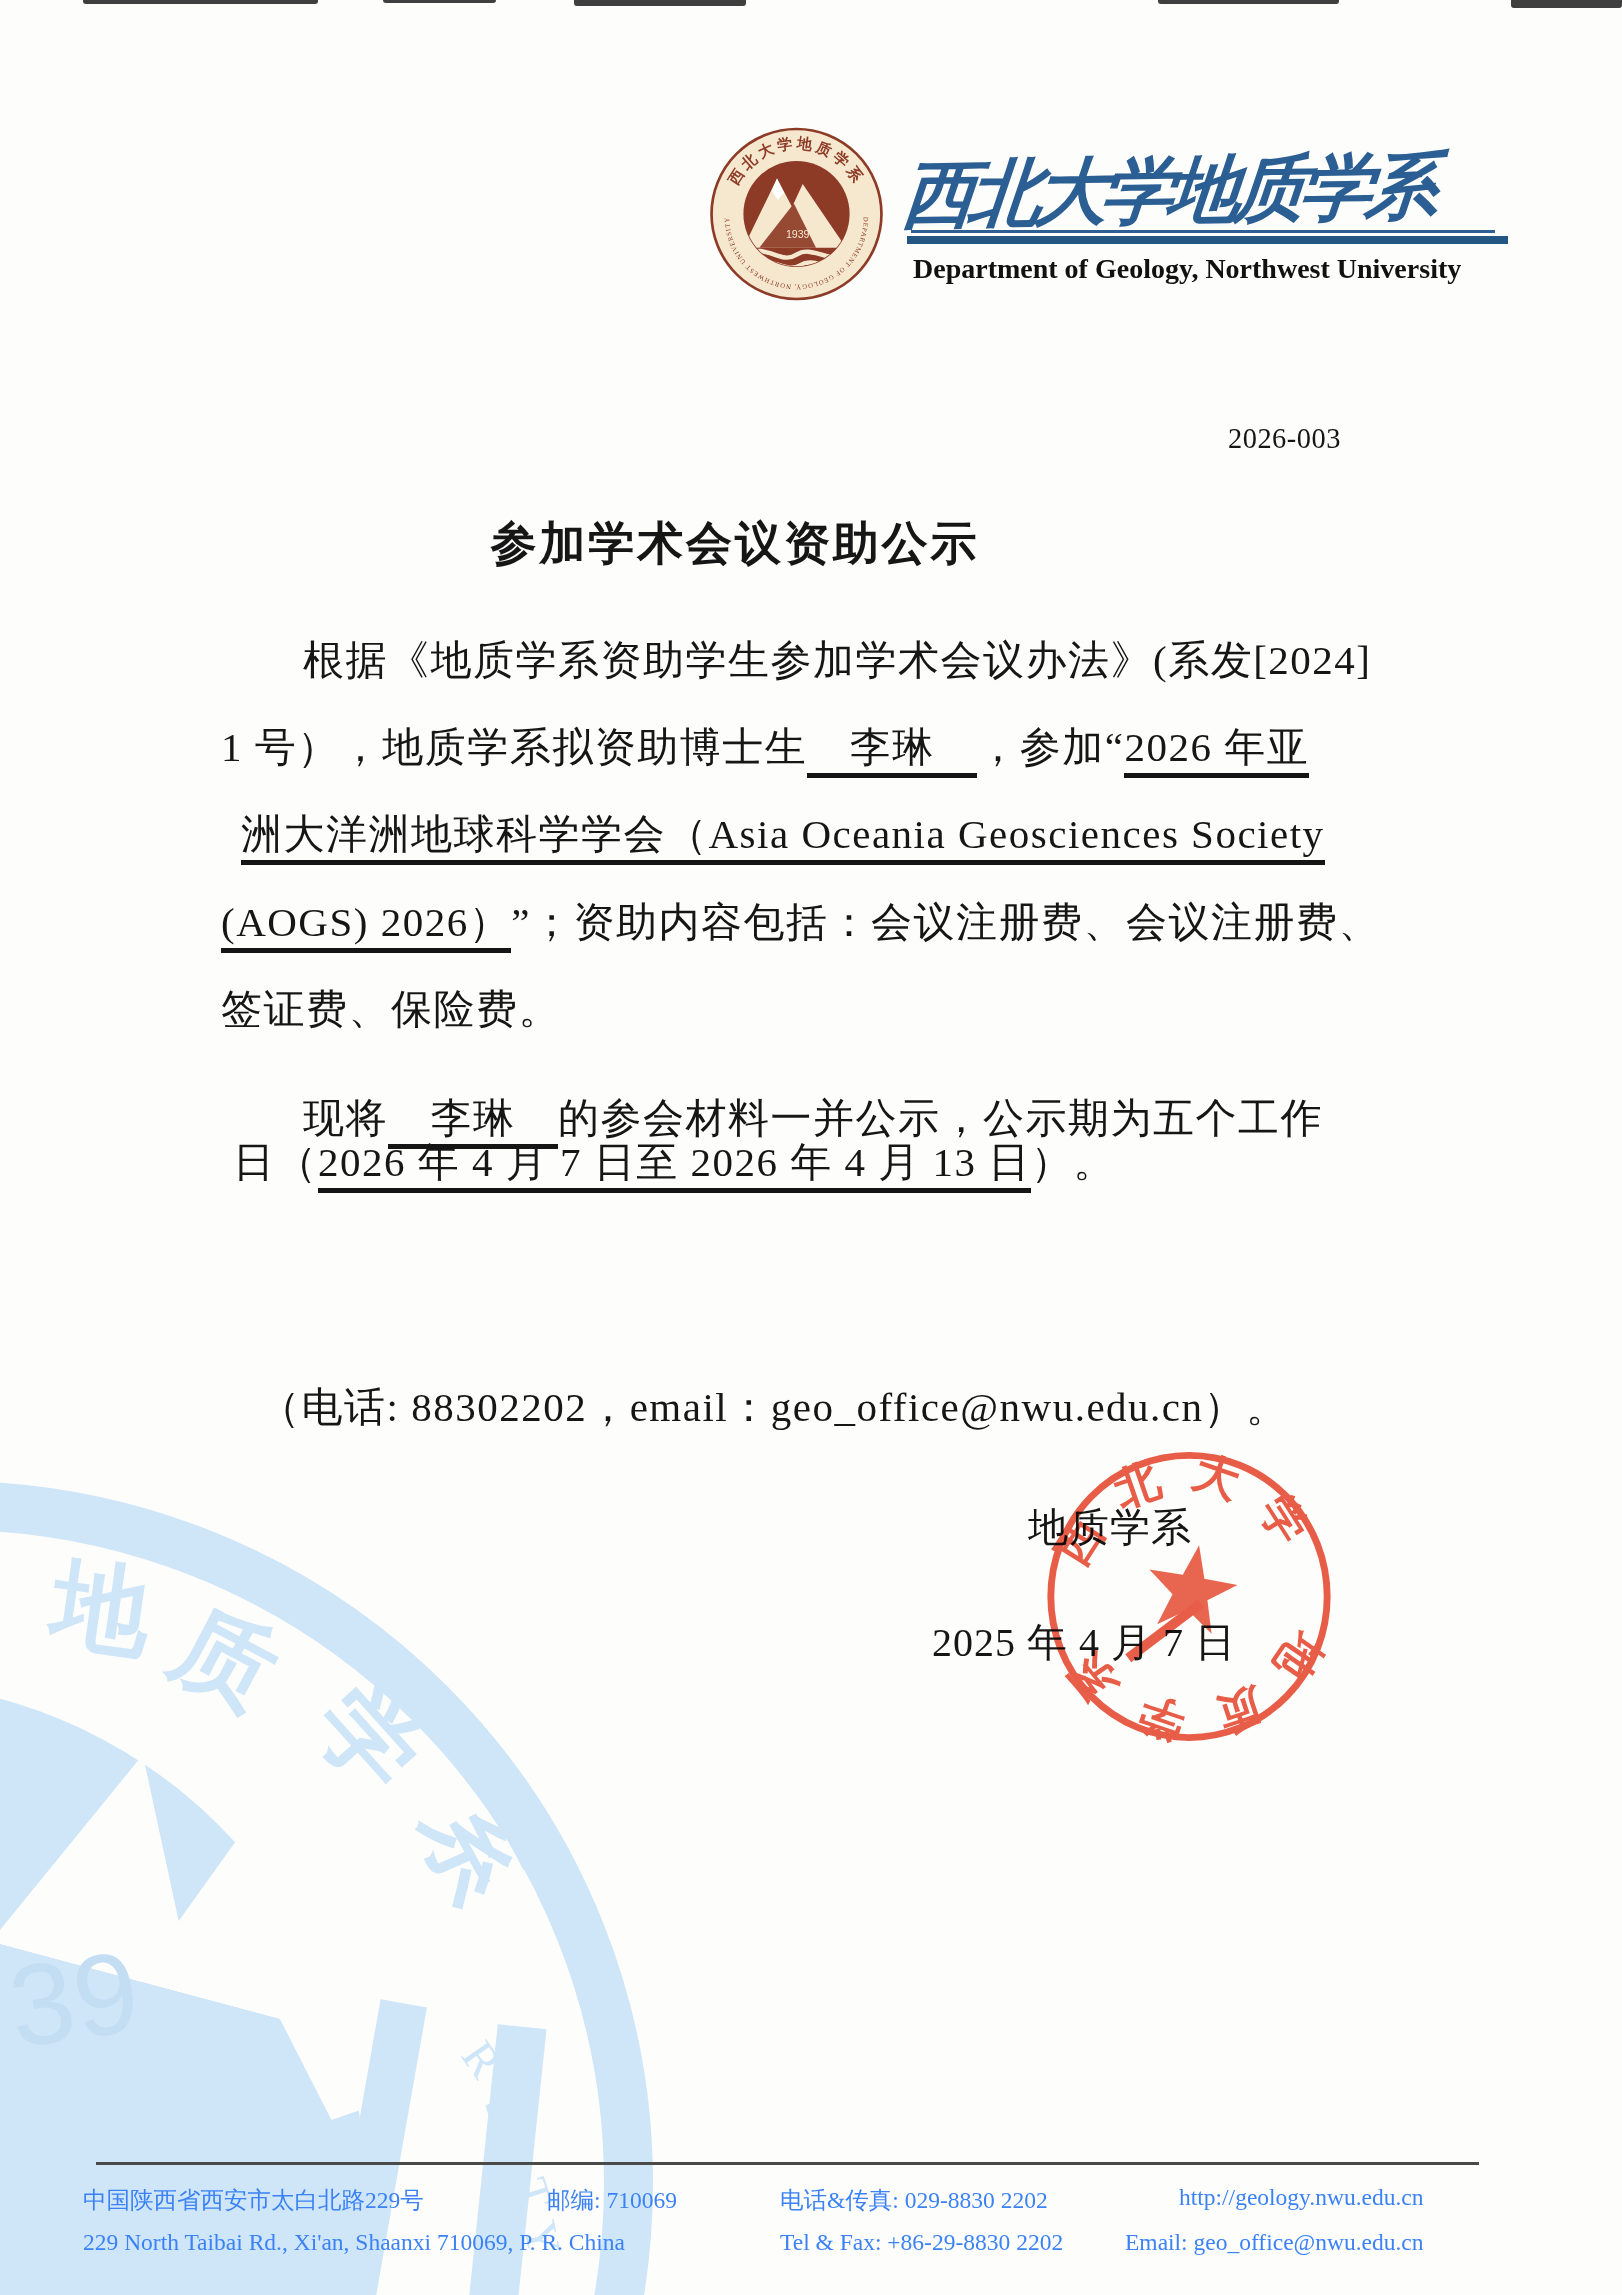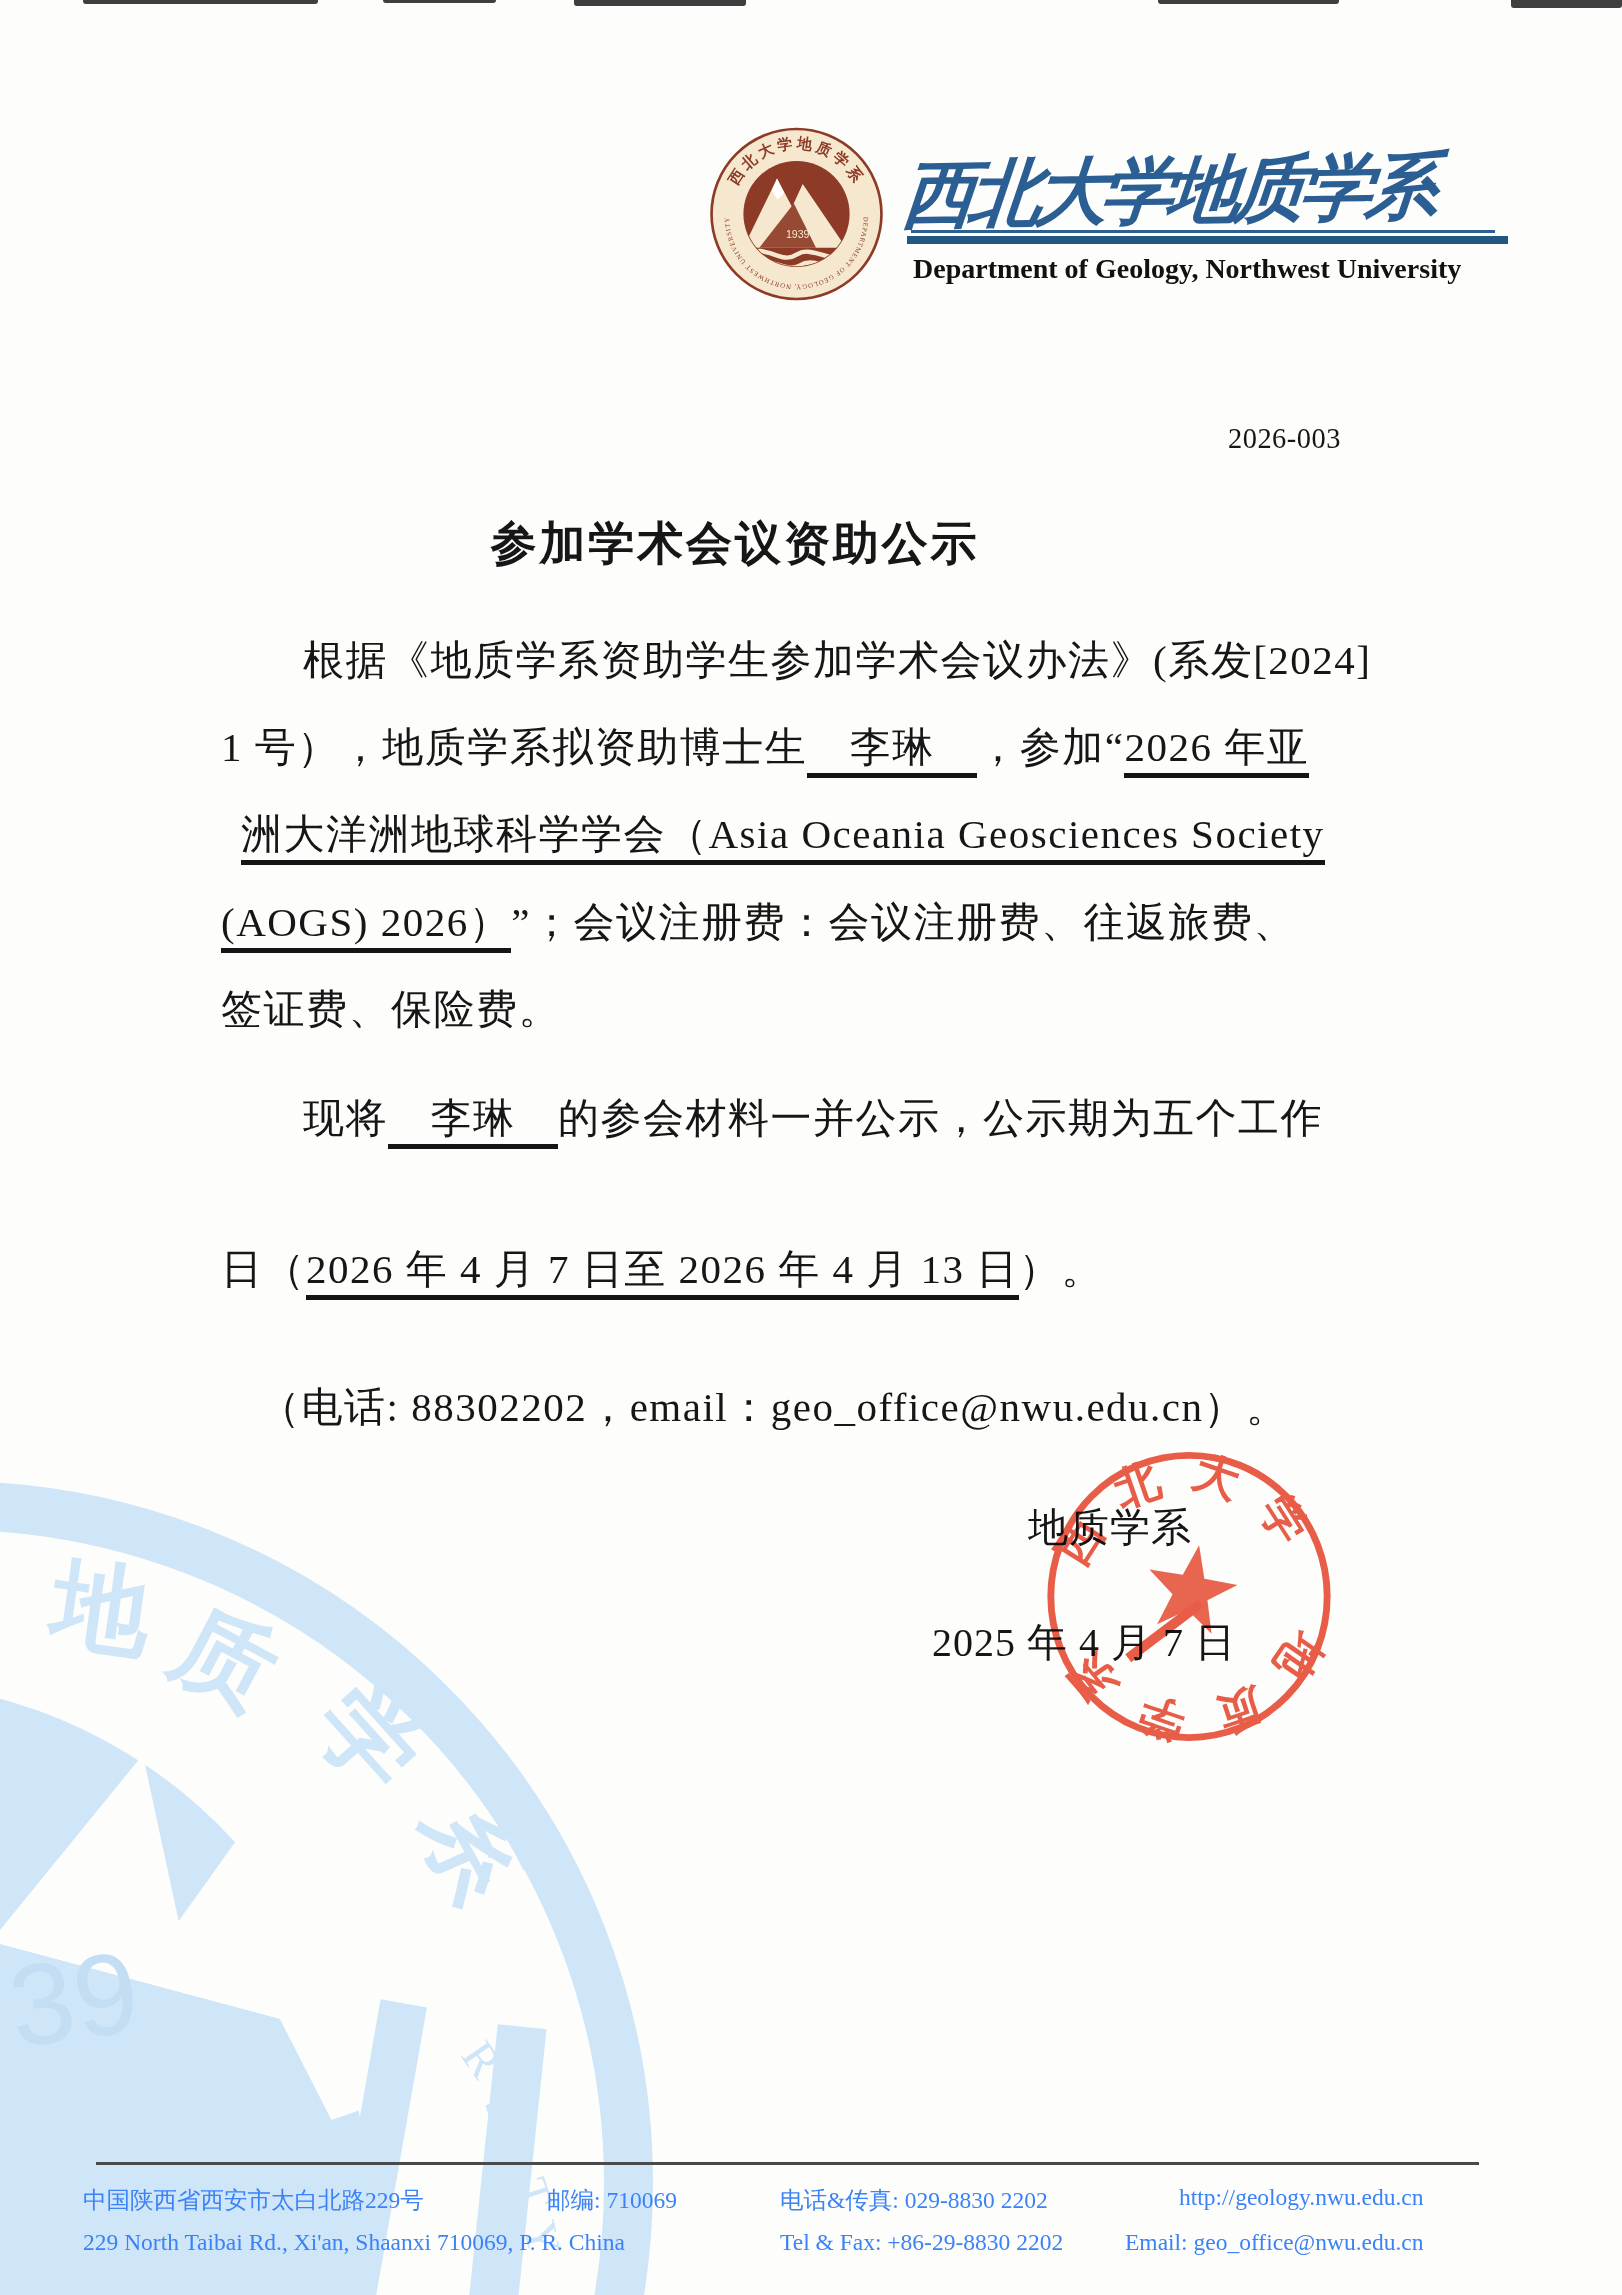--- a/index.html
+++ b/index.html
@@ -127,24 +127,24 @@
   <div id="hdr-line-thick"></div>
   <div id="hdr-english">Department of Geology, Northwest University</div>
 
   <div id="doc-number">2026-003</div>
   <div id="doc-title">参加学术会议资助公示</div>
 
   <div id="body-lines">
       <div class="body-line indent" style="top: 638px;"><span>根据《地质学系资助学生参加学术会议办法》(系发[2024]</span></div>
       <div class="body-line" style="top: 725px;"><span>1 号），地质学系拟资助博士生</span><span class="useg">　李琳　</span><span>，参加“</span><span class="useg">2026 年亚</span></div>
       <div class="body-line" style="top: 812px; margin-left: 20px;"><span class="useg">洲大洋洲地球科学学会（Asia Oceania Geosciences Society</span></div>
-      <div class="body-line" style="top: 900px;"><span class="useg">(AOGS) 2026）</span><span>”；会议注册费：会议注册费、往返旅费、</span></div>
+      <div class="body-line" style="top: 900px;"><span class="useg">(AOGS) 2026）</span><span>”；资助内容包括：会议注册费、会议注册费、</span></div>
       <div class="body-line" style="top: 987px;"><span>签证费、保险费。</span></div>
       <div class="body-line indent" style="top: 1050px; margin-top: 46px;"><span>现将</span><span class="useg">　李琳　</span><span>的参会材料一并公示，公示期为五个工作</span></div>
-      <div class="body-line" style="top: 1247px;"><span>日（</span><span class="useg">2026 年 4 月 7 日至 2026 年 4 月 13 日</span><span>）。</span></div>
+      <div class="body-line" style="top: 1140px; margin-left: 12px;"><span>日（</span><span class="useg">2026 年 4 月 7 日至 2026 年 4 月 13 日</span><span>）。</span></div>
       <div class="body-line" style="top: 1385px; margin-left: 38px;"><span>（电话: 88302202，email：geo_office@nwu.edu.cn）。</span></div>
     </div>
 
   <div id="sig-dept">地质学系</div>
   <div id="sig-date">2025 年 4 月 7 日</div>
 
   <svg id="stamp" viewBox="0 0 300 300">
     <ellipse cx="150" cy="151" rx="141" ry="144" fill="none" stroke="#e8523a" stroke-width="7"></ellipse>
     <polygon fill="#e8523a" opacity="0.95" points="160.3,98.7 165.7,132.8 199.5,139.3 168.8,154.9 173.0,189.1 148.7,164.7 117.5,179.4 133.2,148.6 109.6,123.5 143.7,128.9"></polygon>
     <path id="stampTop" d="M 42,150 A 108,108 0 0 1 258,150" fill="none"></path>

